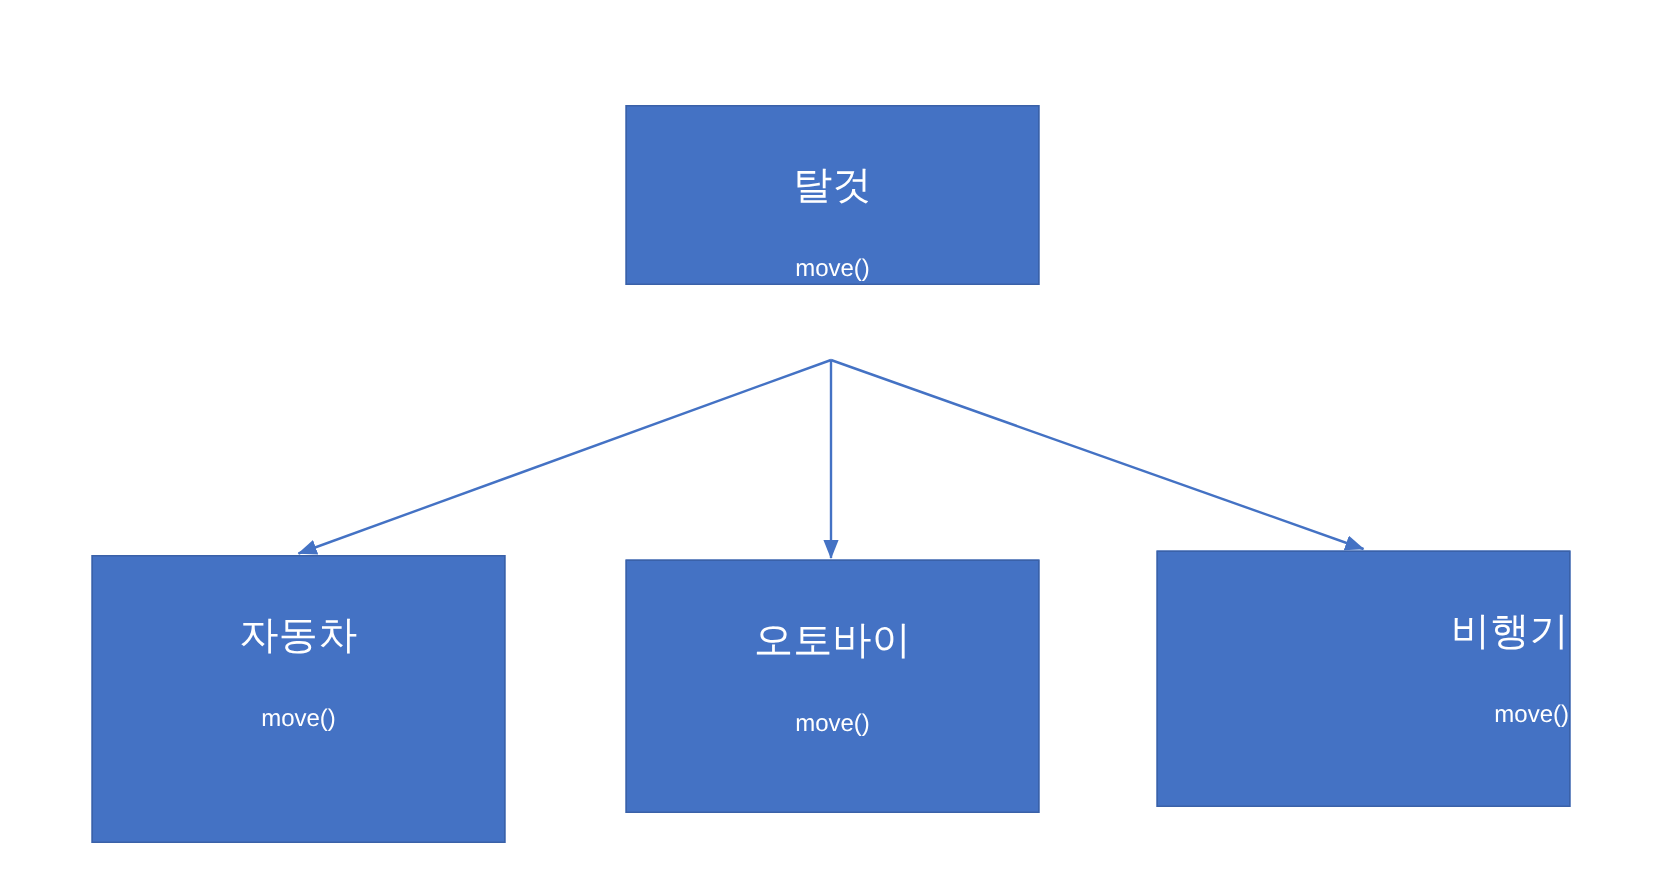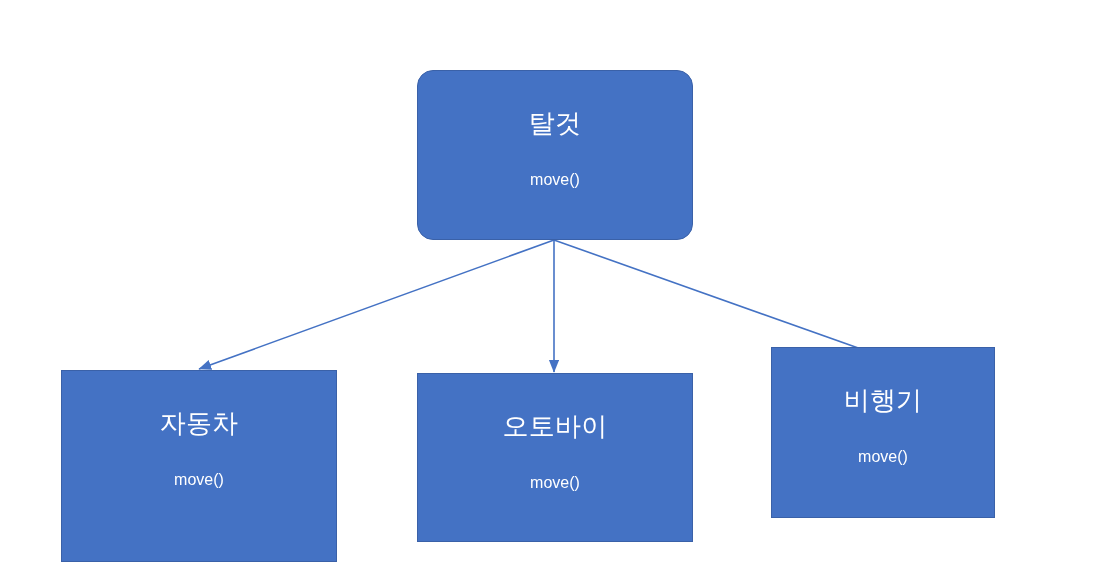--- a/index.html
+++ b/index.html
@@ -49,23 +49,22 @@
     font-size: 16px;
     line-height: 28px;
     color: #ffffff;
     white-space: nowrap;
   }
   
   #node-vehicle {
     left: 417px;
     top: 70px;
     width: 276px;
-    height: 170px;
+    height: 120px;
     padding-top: 37px;
-    border-radius: 16px;
   }
   #node-vehicle .class-method { margin-top: 28px; }
 
   
   #node-car {
     left: 61px;
     top: 370px;
     width: 276px;
     height: 192px;
     padding-top: 37px;
@@ -76,24 +75,25 @@
     left: 417px;
     top: 373px;
     width: 276px;
     height: 169px;
     padding-top: 37px;
   }
   #node-motorcycle .class-method { margin-top: 28px; }
 
   #node-airplane {
     left: 771px;
-    top: 347px;
-    width: 224px;
+    top: 367px;
+    width: 276px;
     height: 171px;
     padding-top: 37px;
+    align-items: flex-end;
   }
   #node-airplane .class-method { margin-top: 28px; }
 </style>
 </head>
 <body>
 
 <div id="canvas">
 
   <svg id="connector-layer" viewBox="0 0 1118 583" width="1118" height="583" xmlns="http://www.w3.org/2000/svg">
     <defs>

